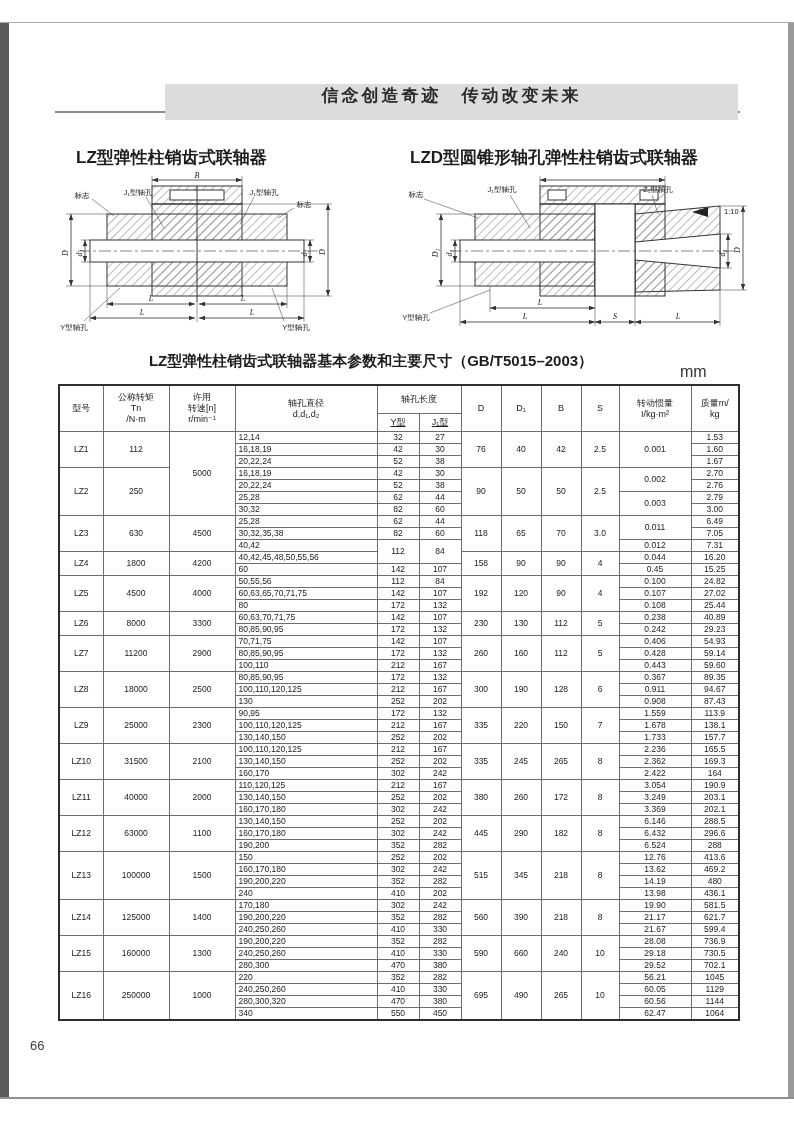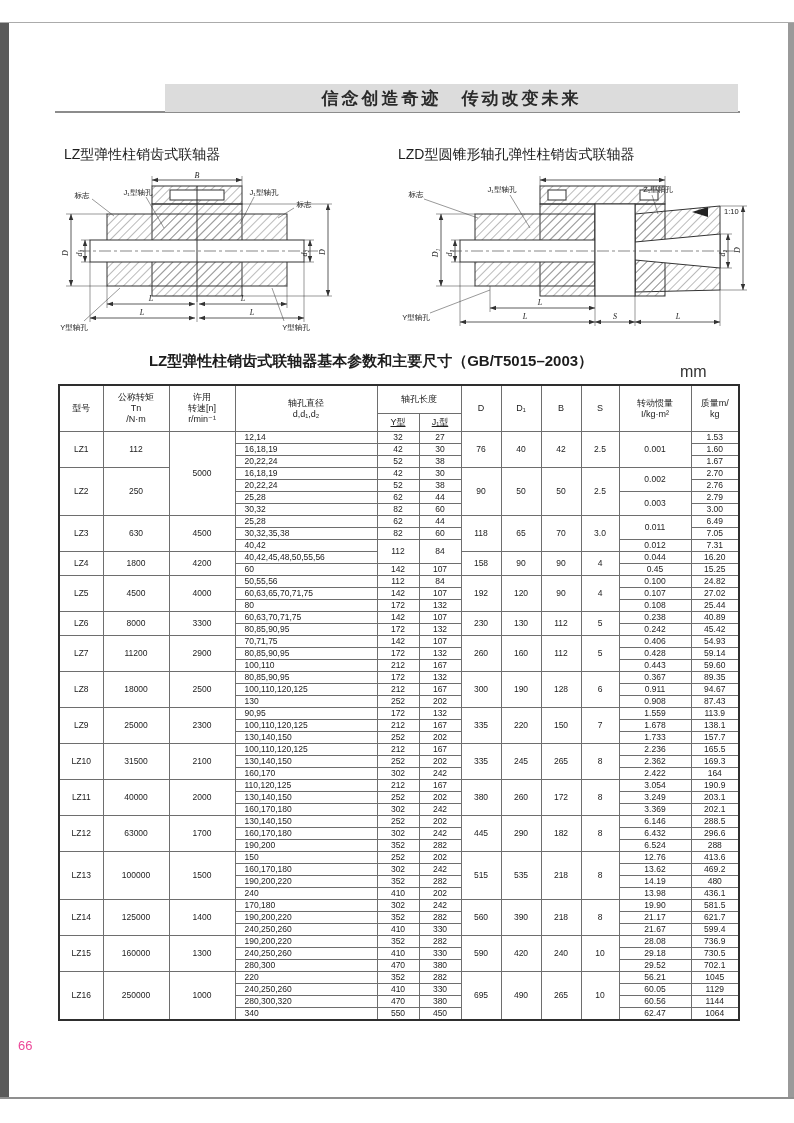--- a/index.html
+++ b/index.html
@@ -6,25 +6,25 @@
   body{
     width:794px;height:1123px;position:relative;background:#ffffff;
     font-family:"Liberation Sans","DejaVu Sans",sans-serif;color:#1d1d1d;overflow:hidden;
   }
   .rule-top{position:absolute;top:22px;left:0;width:794px;height:1px;background:#ababab;}
   .rule-bottom{position:absolute;top:1097px;left:0;width:794px;height:2px;background:#8f8f8f;}
   .frame-left{position:absolute;left:0;top:23px;width:9px;height:1074px;background:#5a5a5a;}
   .frame-right{position:absolute;right:0;top:23px;width:6px;height:1074px;background:#9a9a9a;}
   .banner-underline{position:absolute;left:55px;top:111px;width:685px;height:2px;background:#8c8c8c;}
   .banner{
-    position:absolute;left:165px;top:84px;width:573px;height:28px;background:#dcdcdc;
-    display:flex;align-items:center;justify-content:center;
+    position:absolute;left:165px;top:84px;width:573px;height:36px;background:#dcdcdc;
+    display:flex;justify-content:center;
     font-size:17px;font-weight:bold;letter-spacing:3px;color:#2a2a2a;
   }
-  .sec-title{position:absolute;font-size:14px;font-weight:normal;white-space:nowrap;}
+  .sec-title{position:absolute;font-size:17px;font-weight:bold;white-space:nowrap;margin-left:12px;}
   .sec-title.left{left:64px;top:146px;}
   .sec-title.right{left:398px;top:146px;}
   svg.draw{position:absolute;}
   svg.draw.left{left:52px;top:170px;}
   svg.draw.right{left:390px;top:170px;}
   svg text{font-family:"Liberation Sans","DejaVu Sans",sans-serif;font-size:7.5px;fill:#222;}
   svg text.dl{font-style:italic;font-size:8px;font-family:"Liberation Serif","DejaVu Serif",serif;}
   .table-title{position:absolute;left:0;top:352px;width:742px;text-align:center;font-size:15px;font-weight:bold;}
   .unit{position:absolute;left:680px;top:363px;font-size:16px;color:#333;}
   table.params{
@@ -32,23 +32,23 @@
     border-collapse:collapse;table-layout:fixed;font-size:8.5px;
     border:2px solid #2e2e2e;
   }
   .params th,.params td{
     border:1px solid #6e6e6e;text-align:center;padding:0;height:11px;
     line-height:1.15;font-weight:normal;overflow:hidden;white-space:nowrap;color:#222;
   }
   .params thead th{white-space:pre-line;font-size:9px;line-height:1.2;}
   .params thead tr:first-child th{height:27px;}
   .params thead tr:last-child th{height:17px;text-decoration:underline;}
-  .params td.bore{text-align:left;padding-left:9px;}
+  .params td.bore{text-align:left;padding-left:3px;}
   .params tr.bs td{border-top:1.6px solid #2e2e2e;}
-  .page-num{position:absolute;left:18px;top:1038px;font-size:13px;color:#ec4899;}
+  .page-num{position:absolute;left:30px;top:1038px;font-size:13px;color:#404040;}
 </style>
 </head>
 <body>
 
 <div class="rule-top"></div>
 <div class="frame-left"></div>
 <div class="frame-right"></div>
 <div class="rule-bottom"></div>
 
 <div class="banner-underline"></div>
@@ -392,21 +392,21 @@
         <td rowspan="2">112</td>
         <td rowspan="2">5</td>
         <td>0.238</td>
         <td>40.89</td>
       </tr>
       <tr>
         <td class="bore">80,85,90,95</td>
         <td>172</td>
         <td>132</td>
         <td>0.242</td>
-        <td>45.42</td>
+        <td>29.23</td>
       </tr>
       <tr class="bs">
         <td rowspan="3">LZ7</td>
         <td rowspan="3">11200</td>
         <td rowspan="3">2900</td>
         <td class="bore">70,71,75</td>
         <td>142</td>
         <td>107</td>
         <td rowspan="3">260</td>
         <td rowspan="3">160</td>
@@ -537,21 +537,21 @@
       <tr>
         <td class="bore">160,170,180</td>
         <td>302</td>
         <td>242</td>
         <td>3.369</td>
         <td>202.1</td>
       </tr>
       <tr class="bs">
         <td rowspan="3">LZ12</td>
         <td rowspan="3">63000</td>
-        <td rowspan="3">1700</td>
+        <td rowspan="3">1100</td>
         <td class="bore">130,140,150</td>
         <td>252</td>
         <td>202</td>
         <td rowspan="3">445</td>
         <td rowspan="3">290</td>
         <td rowspan="3">182</td>
         <td rowspan="3">8</td>
         <td>6.146</td>
         <td>288.5</td>
       </tr>
@@ -570,21 +570,21 @@
         <td>288</td>
       </tr>
       <tr class="bs">
         <td rowspan="4">LZ13</td>
         <td rowspan="4">100000</td>
         <td rowspan="4">1500</td>
         <td class="bore">150</td>
         <td>252</td>
         <td>202</td>
         <td rowspan="4">515</td>
-        <td rowspan="4">535</td>
+        <td rowspan="4">345</td>
         <td rowspan="4">218</td>
         <td rowspan="4">8</td>
         <td>12.76</td>
         <td>413.6</td>
       </tr>
       <tr>
         <td class="bore">160,170,180</td>
         <td>302</td>
         <td>242</td>
         <td>13.62</td>
@@ -633,21 +633,21 @@
         <td>599.4</td>
       </tr>
       <tr class="bs">
         <td rowspan="3">LZ15</td>
         <td rowspan="3">160000</td>
         <td rowspan="3">1300</td>
         <td class="bore">190,200,220</td>
         <td>352</td>
         <td>282</td>
         <td rowspan="3">590</td>
-        <td rowspan="3">420</td>
+        <td rowspan="3">660</td>
         <td rowspan="3">240</td>
         <td rowspan="3">10</td>
         <td>28.08</td>
         <td>736.9</td>
       </tr>
       <tr>
         <td class="bore">240,250,260</td>
         <td>410</td>
         <td>330</td>
         <td>29.18</td>

